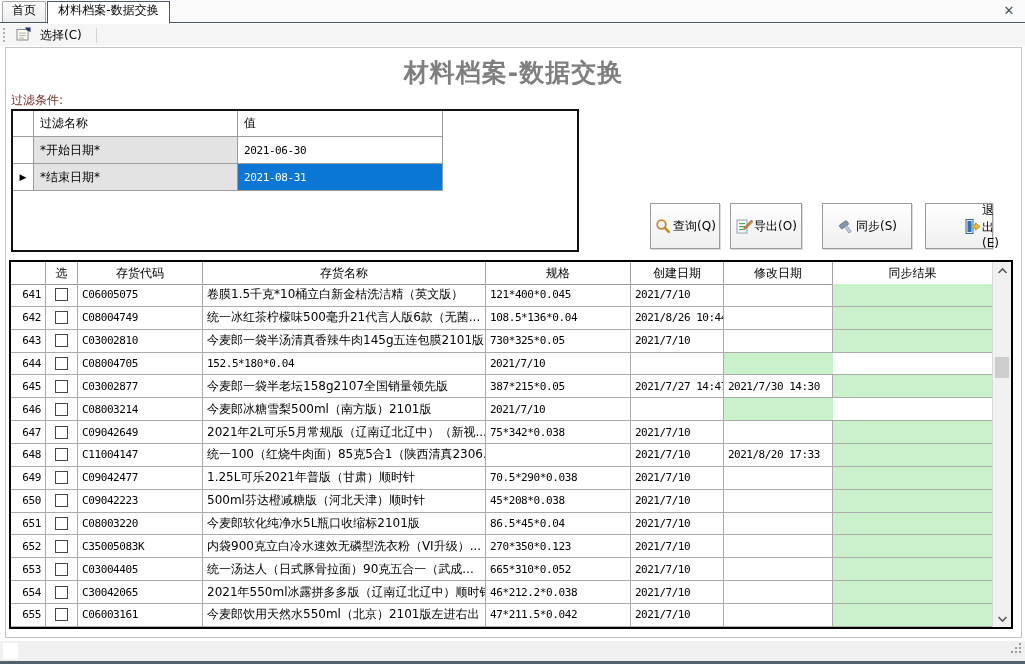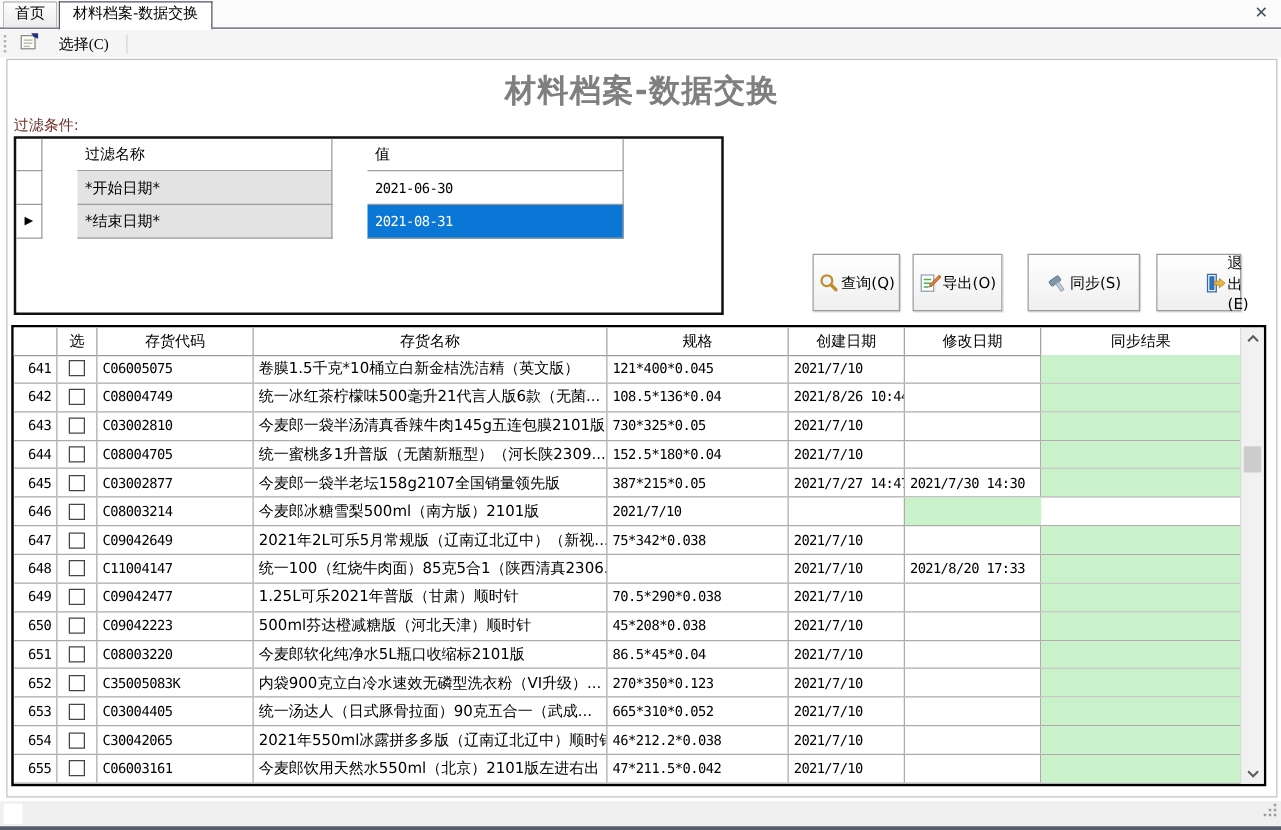--- a/index.html
+++ b/index.html
@@ -18,34 +18,34 @@
     border:1px solid #a7a7a7;border-bottom:none;border-radius:2px 2px 0 0;}
   .tab.active{left:47px;width:123px;height:23px;background:#fff;border:1px solid #4d5763;
     border-bottom:1px solid #fff;z-index:2;}
   .tab-close{position:absolute;right:8px;top:3px;width:16px;height:16px;color:#47525f;
     font-weight:bold;font-size:13px;line-height:16px;text-align:center;cursor:pointer;}
 
   
   .toolbar{position:absolute;left:0;top:24px;width:100%;height:22px;background:#f5f5f5;
     display:flex;align-items:center;}
   .grip{width:2px;height:14px;border-left:2px dotted #b0b0b0;margin-left:3px;}
-  .tool-btn{display:flex;align-items:center;gap:16px;padding:2px 6px;margin-left:3px;cursor:pointer;font-family:Liberation Serif, serif;}
+  .tool-btn{display:flex;align-items:center;gap:9px;padding:2px 6px;margin-left:3px;cursor:pointer;}
   .tool-sep{width:1px;height:15px;background:#d4d4d4;margin-left:8px;}
 
   
   .panel{position:absolute;left:5px;top:47px;width:1017px;height:591px;box-sizing:border-box;
     border:1px solid #c2c2c2;background:#fff;}
   .page-title{position:absolute;left:0;top:8px;width:100%;text-align:center;
     font-size:25px;font-weight:bold;color:#7f7f7f;letter-spacing:1px;}
   .filter-label{position:absolute;left:5px;top:44px;color:#6d3227;}
 
   
   .filterbox{position:absolute;left:5px;top:61px;width:568px;height:143px;box-sizing:border-box;
     border:2px solid #111;background:#fff;}
-  .frow{display:grid;grid-template-columns:21px 204px 205px 1fr;gap:28px;}
+  .frow{display:grid;grid-template-columns:21px 204px 205px 1fr;}
   .fcell{box-sizing:border-box;display:flex;align-items:center;padding-left:6px;
     border-right:1px solid #9c9c9c;border-bottom:1px solid #9c9c9c;overflow:hidden;white-space:nowrap;}
   .fcell.filler{border:none;}
   .fhead{height:26px;}
   .fdata{height:27px;}
   .fcell.gray{background:#e3e3e3;}
   .fcell.sel{background:#0a77d7;color:#fff;}
   .find{justify-content:center;padding-left:0;font-size:9px;color:#000;}
 
   
@@ -235,21 +235,20 @@
           <div class="tc c-created mono">2021/7/10</div>
           <div class="tc c-modified mono"></div>
           <div class="tc c-sync"></div>
         </div>
         <div class="trow cols">
           <div class="tc c-num mono">644</div>
           <div class="tc c-sel">
             <span class="cb"></span>
           </div>
           <div class="tc c-code mono">C08004705</div>
-          <div class="tc c-name">统一蜜桃多1升普版（无菌新瓶型）（河长陕2309...</div>
           <div class="tc c-spec mono">152.5*180*0.04</div>
           <div class="tc c-created mono">2021/7/10</div>
           <div class="tc c-modified mono"></div>
           <div class="tc c-sync"></div>
         </div>
         <div class="trow cols">
           <div class="tc c-num mono">645</div>
           <div class="tc c-sel">
             <span class="cb"></span>
           </div>

